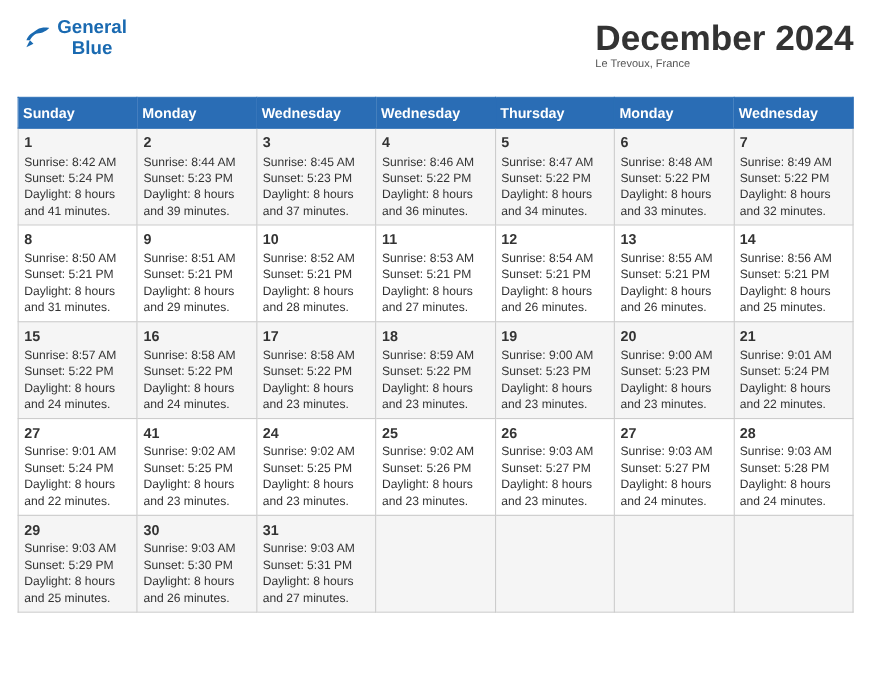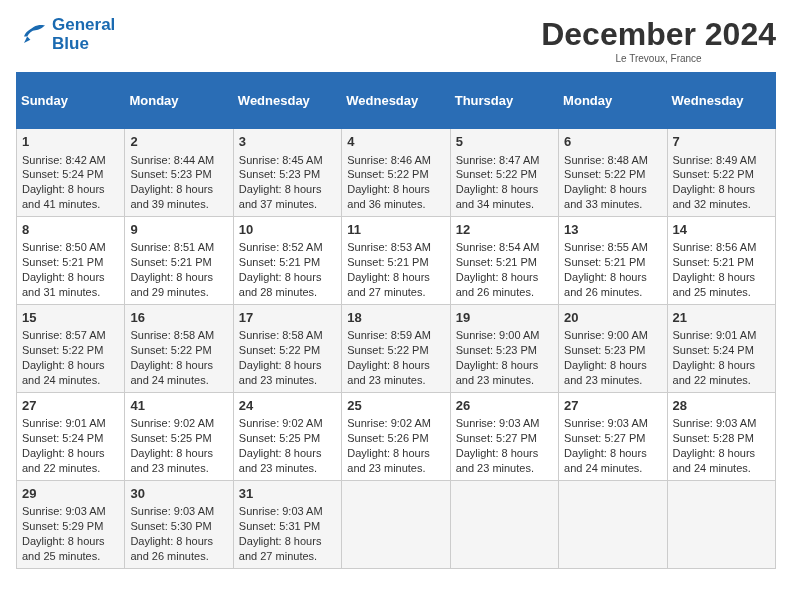--- a/index.html
+++ b/index.html
@@ -7,52 +7,52 @@
       font-family: Arial, sans-serif;
       background: #fff;
       width: 792px;
       min-height: 612px;
       padding: 16px;
     }
     .header-area {
       display: flex;
       justify-content: space-between;
       align-items: flex-start;
-      margin-bottom: 8px;
+      margin-bottom: 24px;
     }
     .logo {
       display: flex;
       align-items: center;
       gap: 4px;
     }
     .logo-bird {
       width: 32px;
       height: 32px;
     }
     .title-area {
-      text-align: center;
+      text-align: left;
     }
     .month-title {
       font-size: 32px;
       font-weight: bold;
       color: #333;
     }
     .location {
       font-size: 10px;
       color: #555;
     }
     table {
       width: 100%;
       border-collapse: collapse;
       font-size: 11px;
     }
     thead tr th {
       background: #2a6db5;
       color: #fff;
-      padding: 20px 4px;
+      padding: 6px 4px;
       text-align: left;
       font-size: 13px;
       font-weight: bold;
       border: 1px solid #2a6db5;
     }
     tbody tr td {
       border: 1px solid #ccc;
       padding: 4px 5px;
       vertical-align: top;
       width: calc(100% / 7);
@@ -82,21 +82,21 @@
 <body>
 
 <div class="header-area">
   <div class="logo">
     <svg class="logo-bird" viewBox="0 0 40 40">
       <path d="M22 10 C28 6, 36 8, 36 8 C36 8, 30 14, 24 14 C20 14, 16 18, 14 22 L10 22 C12 16, 16 14, 22 10Z" fill="#1a6ab1"></path>
       <path d="M14 22 L10 30 L18 26 L14 22Z" fill="#1a6ab1"></path>
     </svg>
     <div>
       <div style="font-size:17px;font-weight:bold;color:#1a6ab1;line-height:1.1;">General</div>
-      <div style="font-size:17px;font-weight:bold;color:#1a6ab1;line-height:1.1;">Blue</div>
+      <div style="font-size:17px;font-weight:bold;color:#1a6ab1;line-height:1.1;text-align:center;">Blue</div>
     </div>
   </div>
   <div class="title-area">
     <div class="month-title">December 2024</div>
     <div class="location">Le Trevoux, France</div>
   </div>
 </div>
 
 <table>
   <thead>

